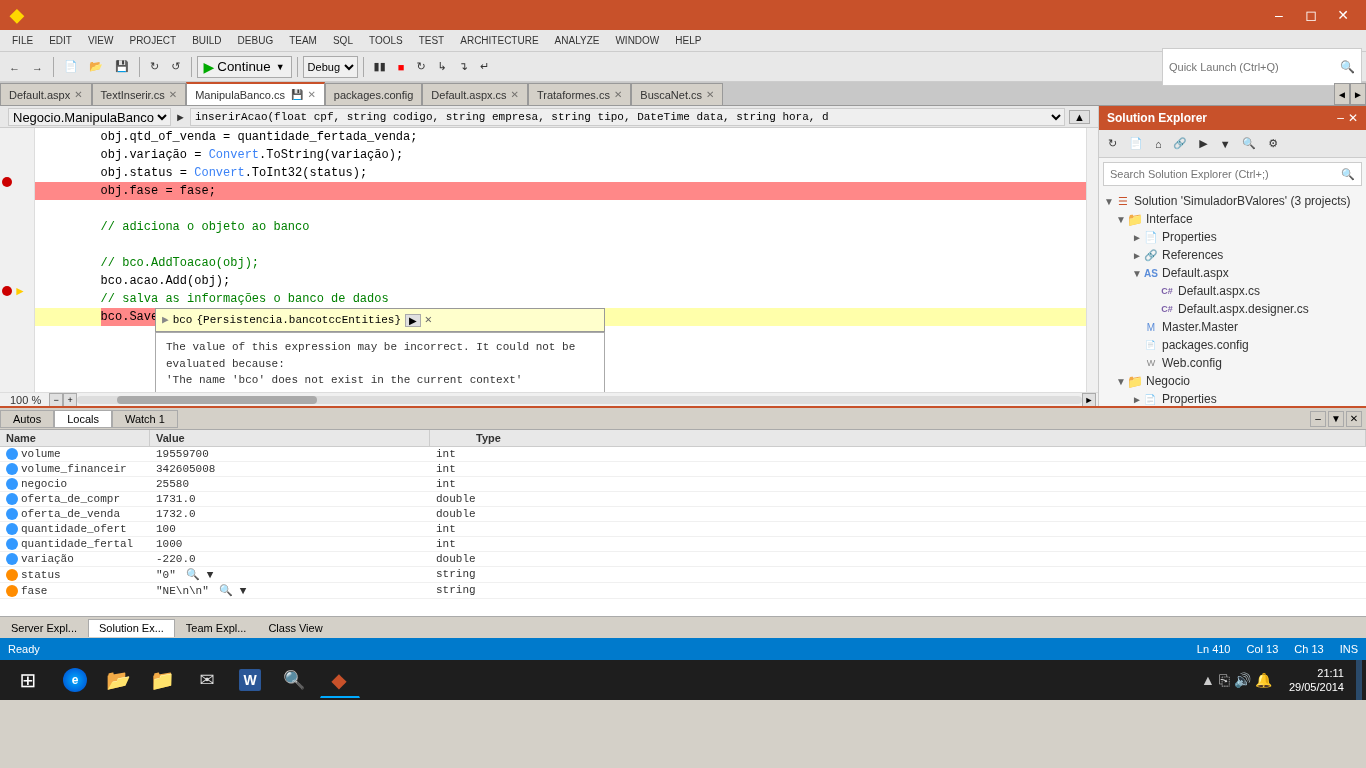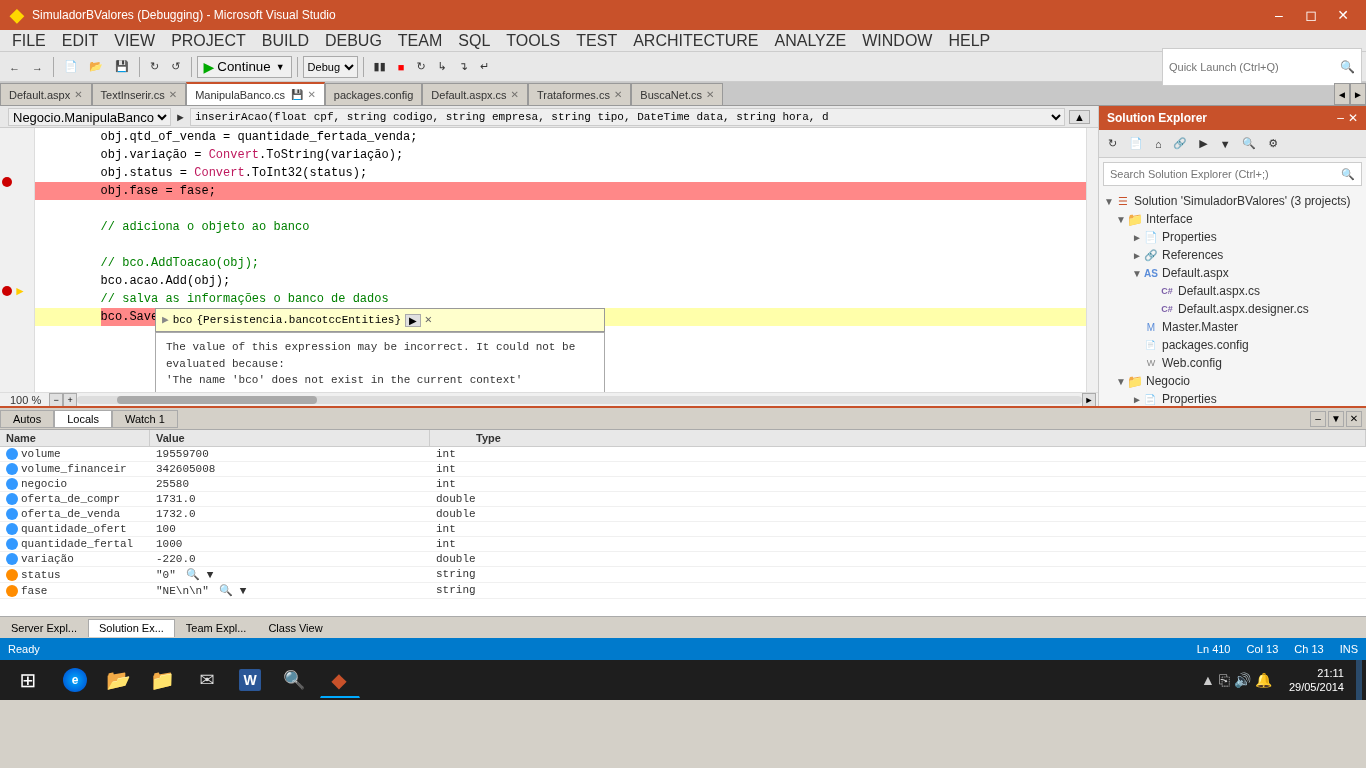--- a/index.html
+++ b/index.html
@@ -7,21 +7,21 @@
     
     
     .title-bar { height: 30px; background: #c8512a; display: flex; align-items: center; justify-content: space-between; padding: 0 8px; color: white; font-size: 12px; }
     .title-bar-left { display: flex; align-items: center; gap: 6px; }
     .title-bar-logo { width: 18px; height: 18px; background: #ffd700; clip-path: polygon(0 0, 100% 0, 100% 100%, 0 100%); display: flex; align-items: center; justify-content: center; font-weight: bold; font-size: 10px; color: #333; }
     .title-bar-controls { display: flex; gap: 2px; }
     .title-btn { width: 30px; height: 30px; background: transparent; border: none; color: white; cursor: pointer; display: flex; align-items: center; justify-content: center; font-size: 14px; }
     
     
     .menu-bar { height: 22px; background: #e8e8e8; display: flex; align-items: center; padding: 0 4px; border-bottom: 1px solid #ccc; }
-    .menu-item { padding: 2px 8px; cursor: pointer; font-size: 16px; color: #333; }
+    .menu-item { padding: 2px 8px; cursor: pointer; font-size: 10px; color: #333; }
     
     
     .toolbar { height: 30px; background: #e8e8e8; display: flex; align-items: center; padding: 0 4px; gap: 2px; border-bottom: 1px solid #ccc; }
     .toolbar-sep { width: 1px; height: 20px; background: #aaa; margin: 0 3px; }
     .tb-btn { padding: 2px 4px; border: 1px solid transparent; background: transparent; cursor: pointer; display: flex; align-items: center; font-size: 11px; color: #333; }
     .continue-btn { background: #f0f0f0; border: 1px solid #aaa; padding: 2px 6px; cursor: pointer; display: flex; align-items: center; gap: 3px; }
     .play-arrow { color: #00aa00; font-size: 14px; }
     
     
     .tabs-bar { height: 24px; background: #c8c8c8; display: flex; align-items: flex-end; padding: 0 0; border-bottom: 1px solid #999; overflow: hidden; }
@@ -99,33 +99,32 @@
     
     .taskbar { height: 40px; background: #1e1e1e; display: flex; align-items: center; padding: 0 4px; gap: 4px; }
     .taskbar-start { width: 48px; height: 40px; background: transparent; display: flex; align-items: center; justify-content: center; cursor: pointer; }
     .start-icon { font-size: 20px; color: white; }
     .taskbar-item { height: 36px; padding: 0 6px; display: flex; align-items: center; gap: 4px; border: 1px solid transparent; cursor: pointer; min-width: 40px; }
     .taskbar-icon { width: 24px; height: 24px; display: flex; align-items: center; justify-content: center; }
     .taskbar-right { margin-left: auto; display: flex; align-items: center; gap: 4px; }
     .clock { color: white; font-size: 11px; text-align: right; padding: 0 8px; }
     .sys-tray { display: flex; align-items: center; gap: 4px; padding: 0 4px; }
     .sys-icon { color: #ccc; font-size: 14px; cursor: pointer; }
-    .kw-type { color: #be185d; }
+    .kw-type { color: #3b82f6; }
     .comment { color: #008000; }
     .normal { color: #000; }
     
     .dropdown-arrow { font-size: 9px; margin-left: 2px; }
   </style>
 </head>
 <body>
 
 <div class="title-bar">
   <div class="title-bar-left">
     <div class="title-bar-logo" style="background:transparent; font-size:18px; color:#ffd700;">◆</div>
-    <span style="font-size:12px;">SimuladorBValores (Debugging) - Microsoft Visual Studio</span>
   </div>
   <div class="title-bar-controls">
     <button class="title-btn">–</button>
     <button class="title-btn">◻</button>
     <button class="title-btn close">✕</button>
   </div>
 </div>
 
 <div class="menu-bar">
   <span class="menu-item">FILE</span>

